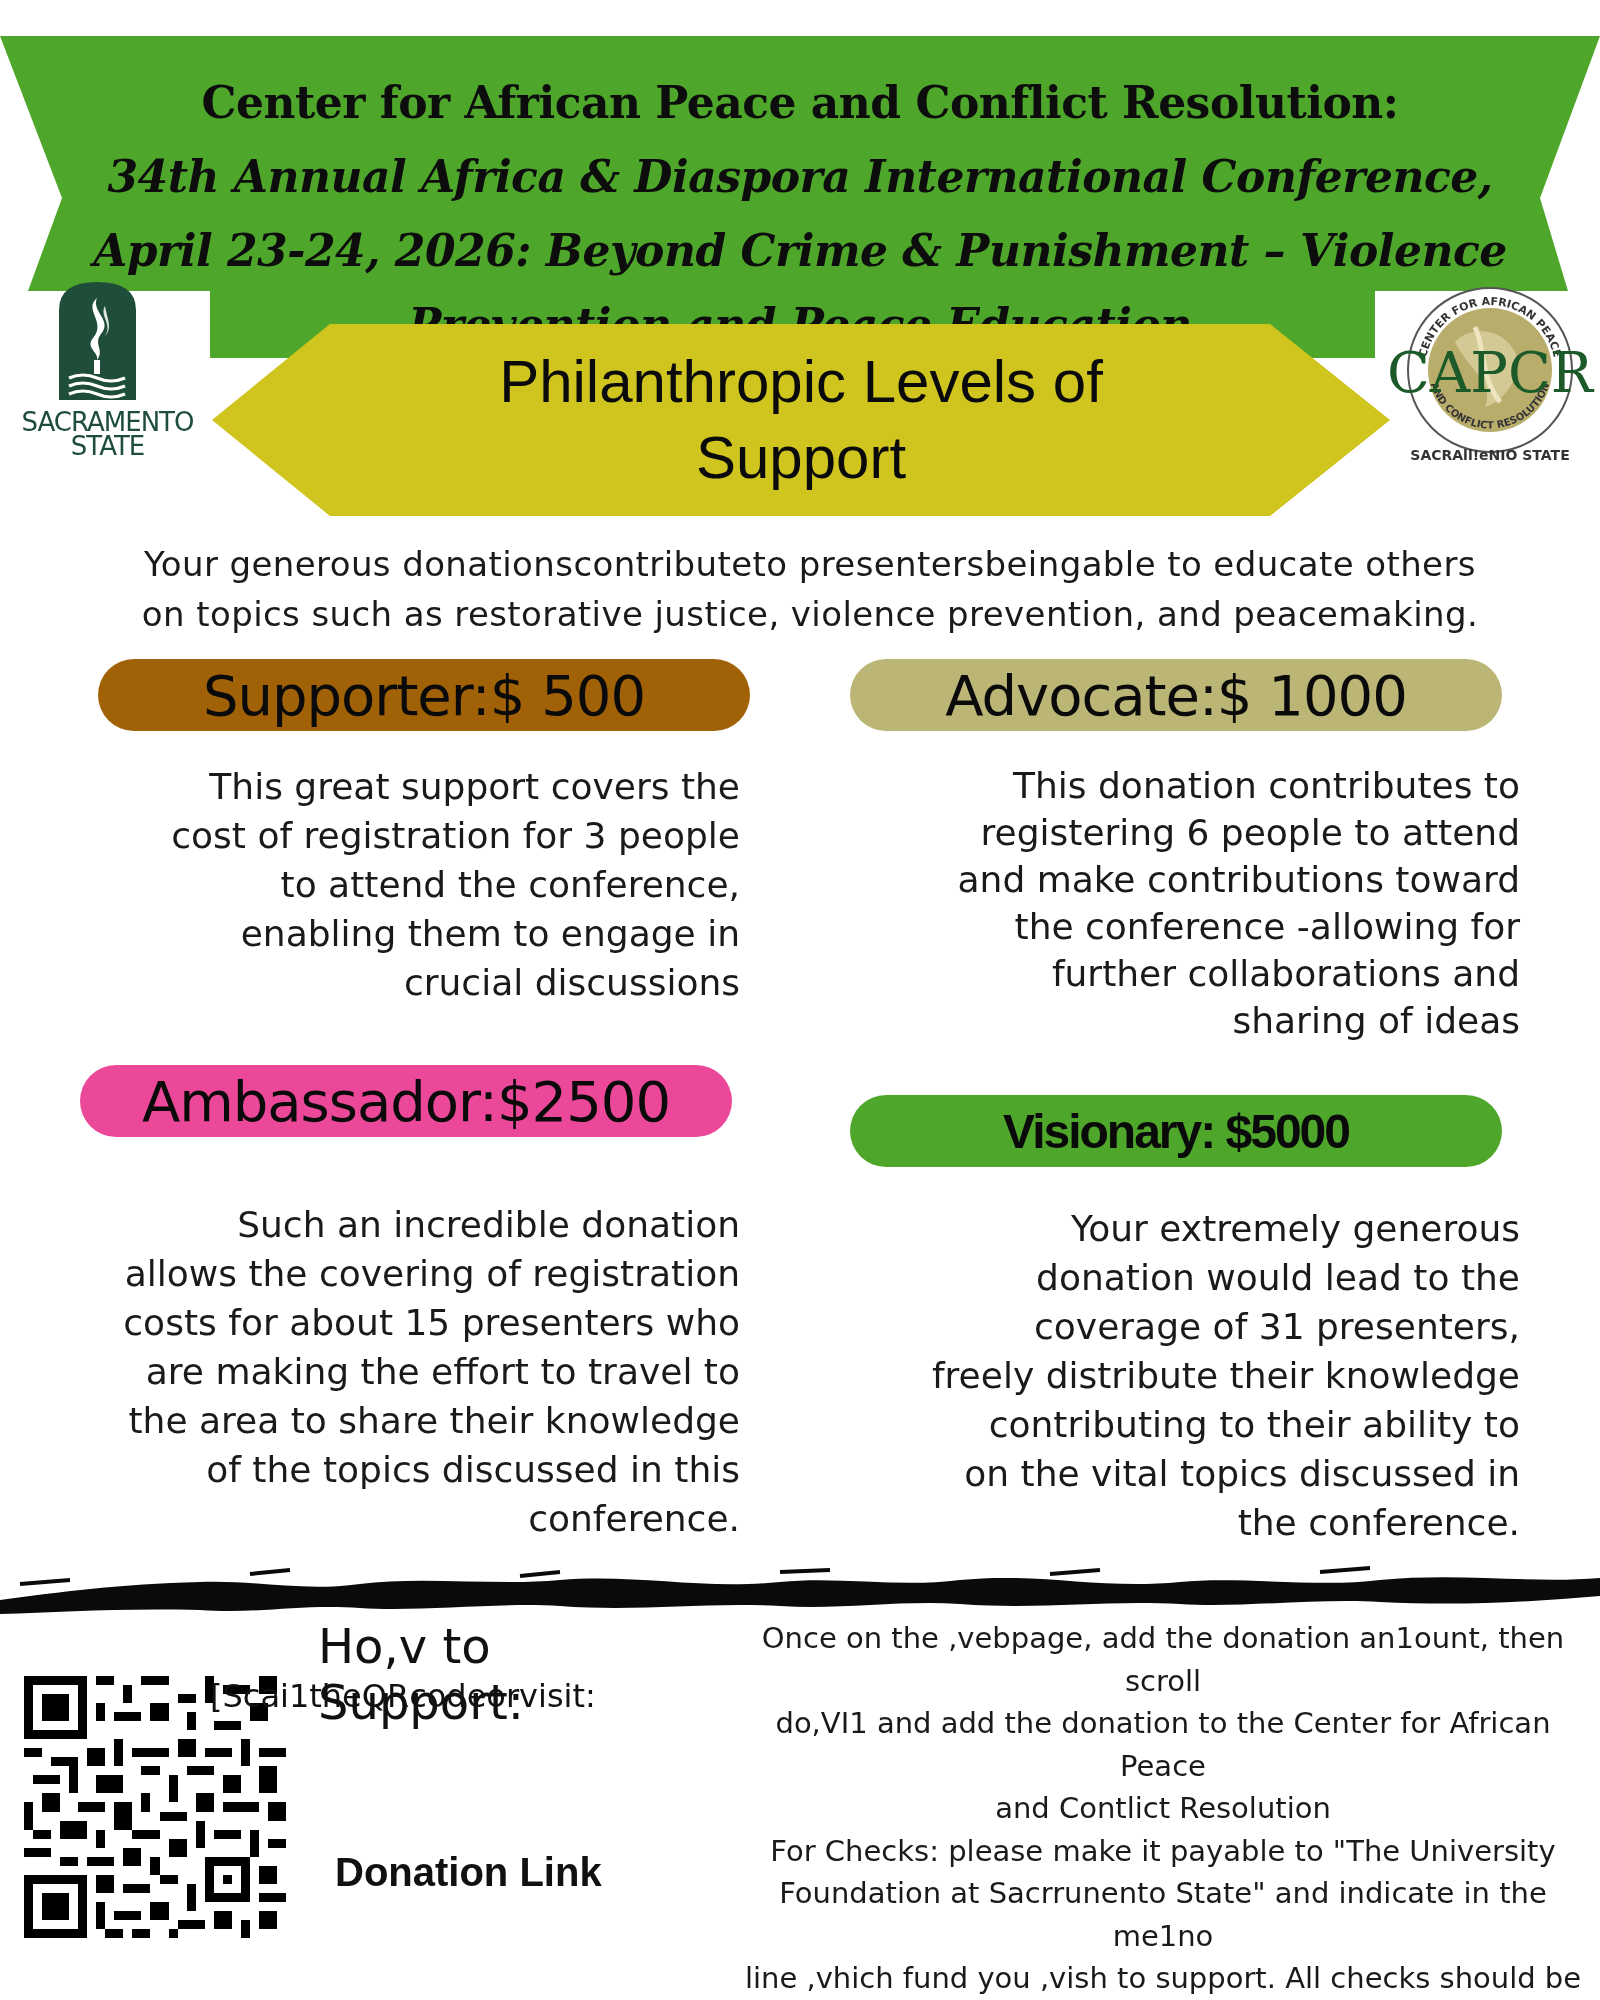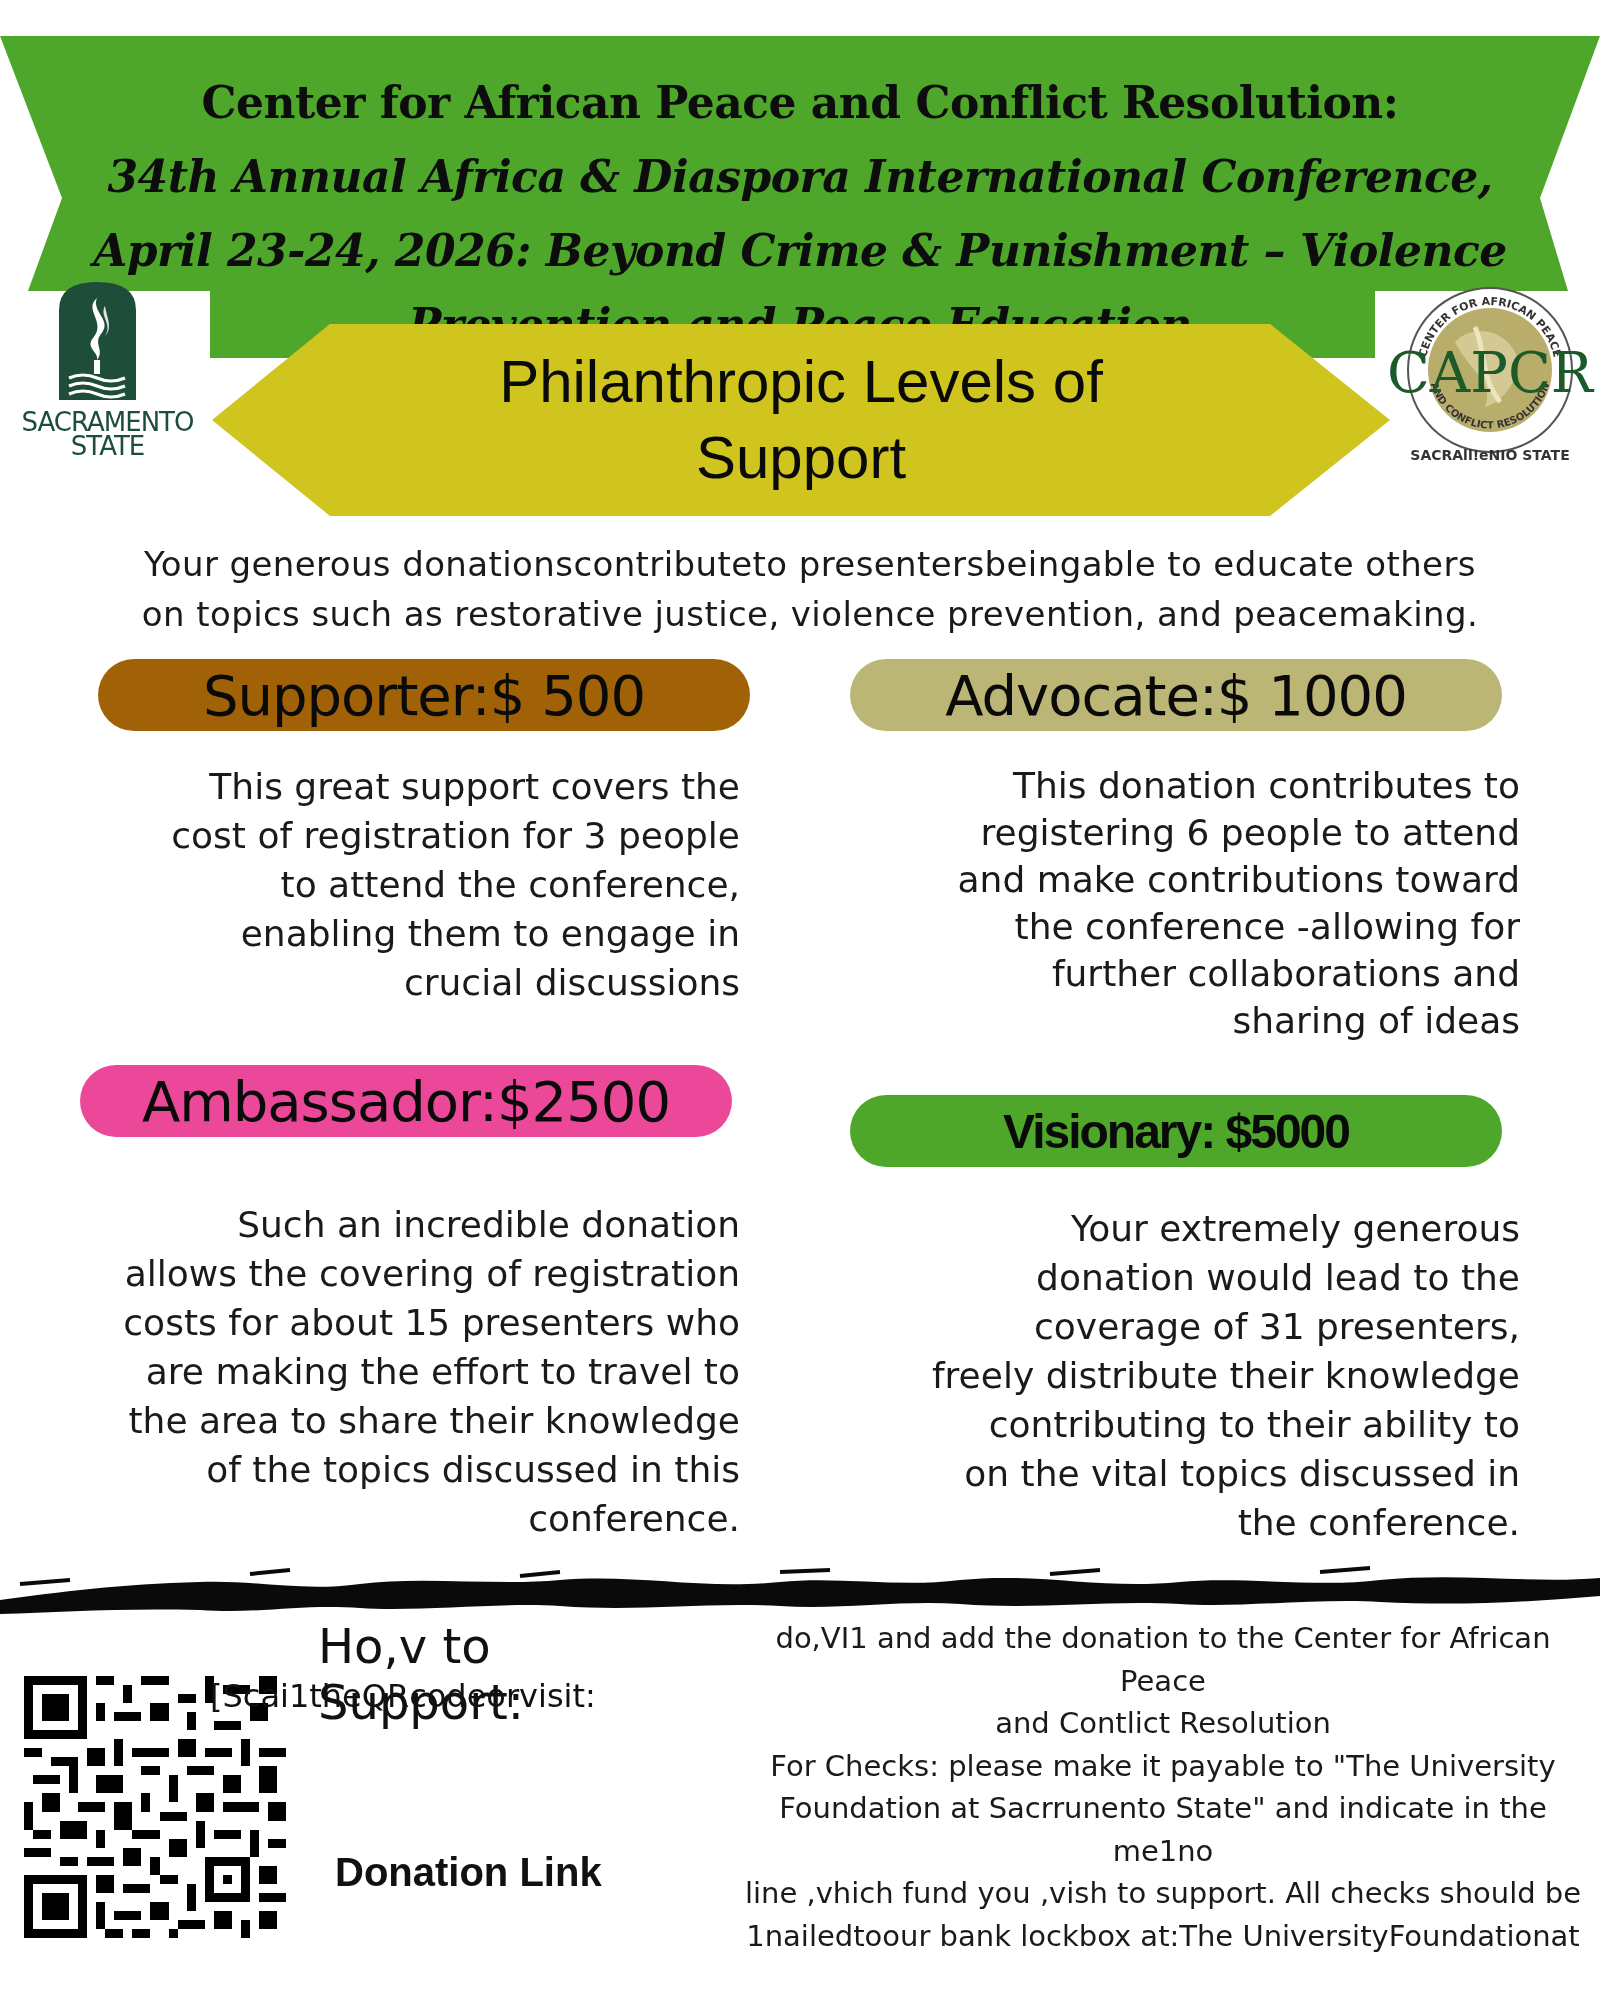--- a/index.html
+++ b/index.html
@@ -296,20 +296,21 @@
     <rect x="21" y="21" width="3" height="3" fill="#ffffff"></rect>
       <rect x="22" y="22" width="1" height="1" fill="#000"></rect>
   </svg>
 </div>
 
 <div class="abs how-title">Ho,v to Support:</div>
 <div class="abs scan-line">[Scai1theQRcodeorvisit:</div>
 <a class="abs donation-link">Donation Link</a>
 
 <div class="abs instructions">
+  <span style="display:block">Once on the ,vebpage, add the donation an1ount, then scroll</span>
   <span style="display:block">do,VI1 and add the donation to the Center for African Peace</span>
   <span style="display:block">and Contlict Resolution</span>
   <span style="display:block">For Checks: please make it payable to "The University</span>
   <span style="display:block">Foundation at Sacrrunento State" and indicate in the me1no</span>
   <span style="display:block">line ,vhich fund you ,vish to support. All checks should be</span>
   <span style="display:block">1nailedtoour bank lockbox at:The UniversityFoundationat</span>
 
 </div>
 
 </body></html>

